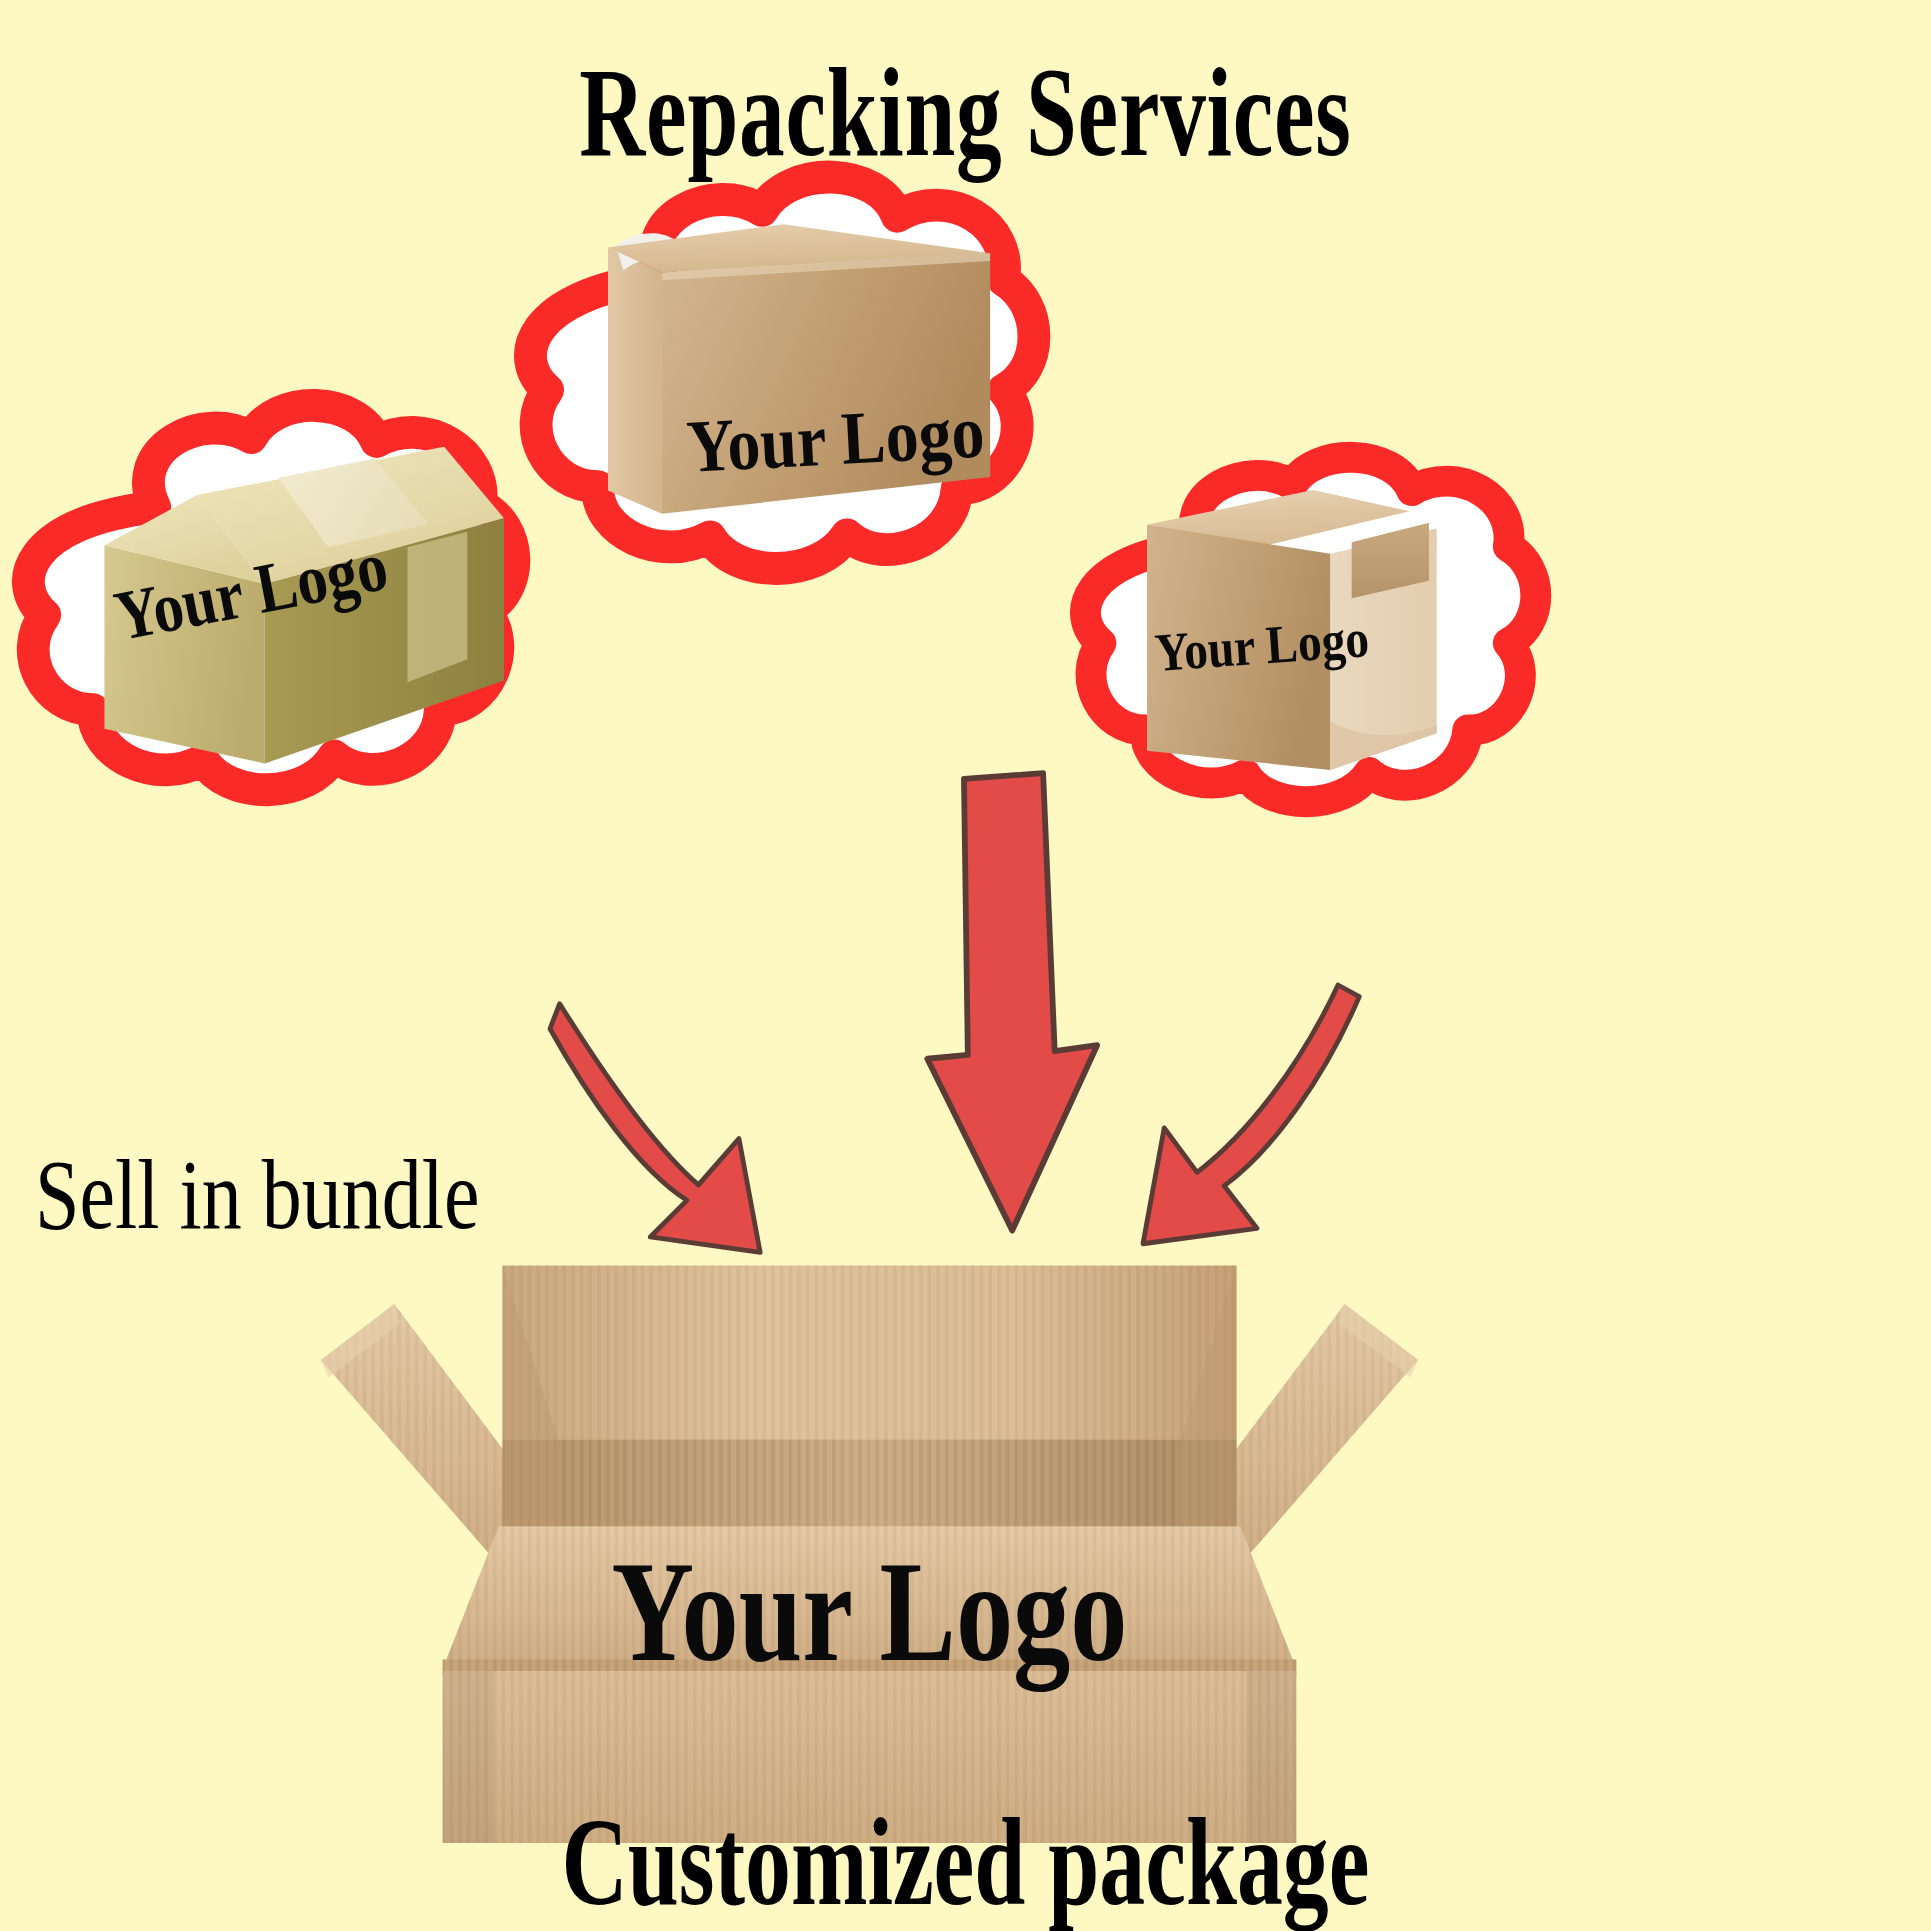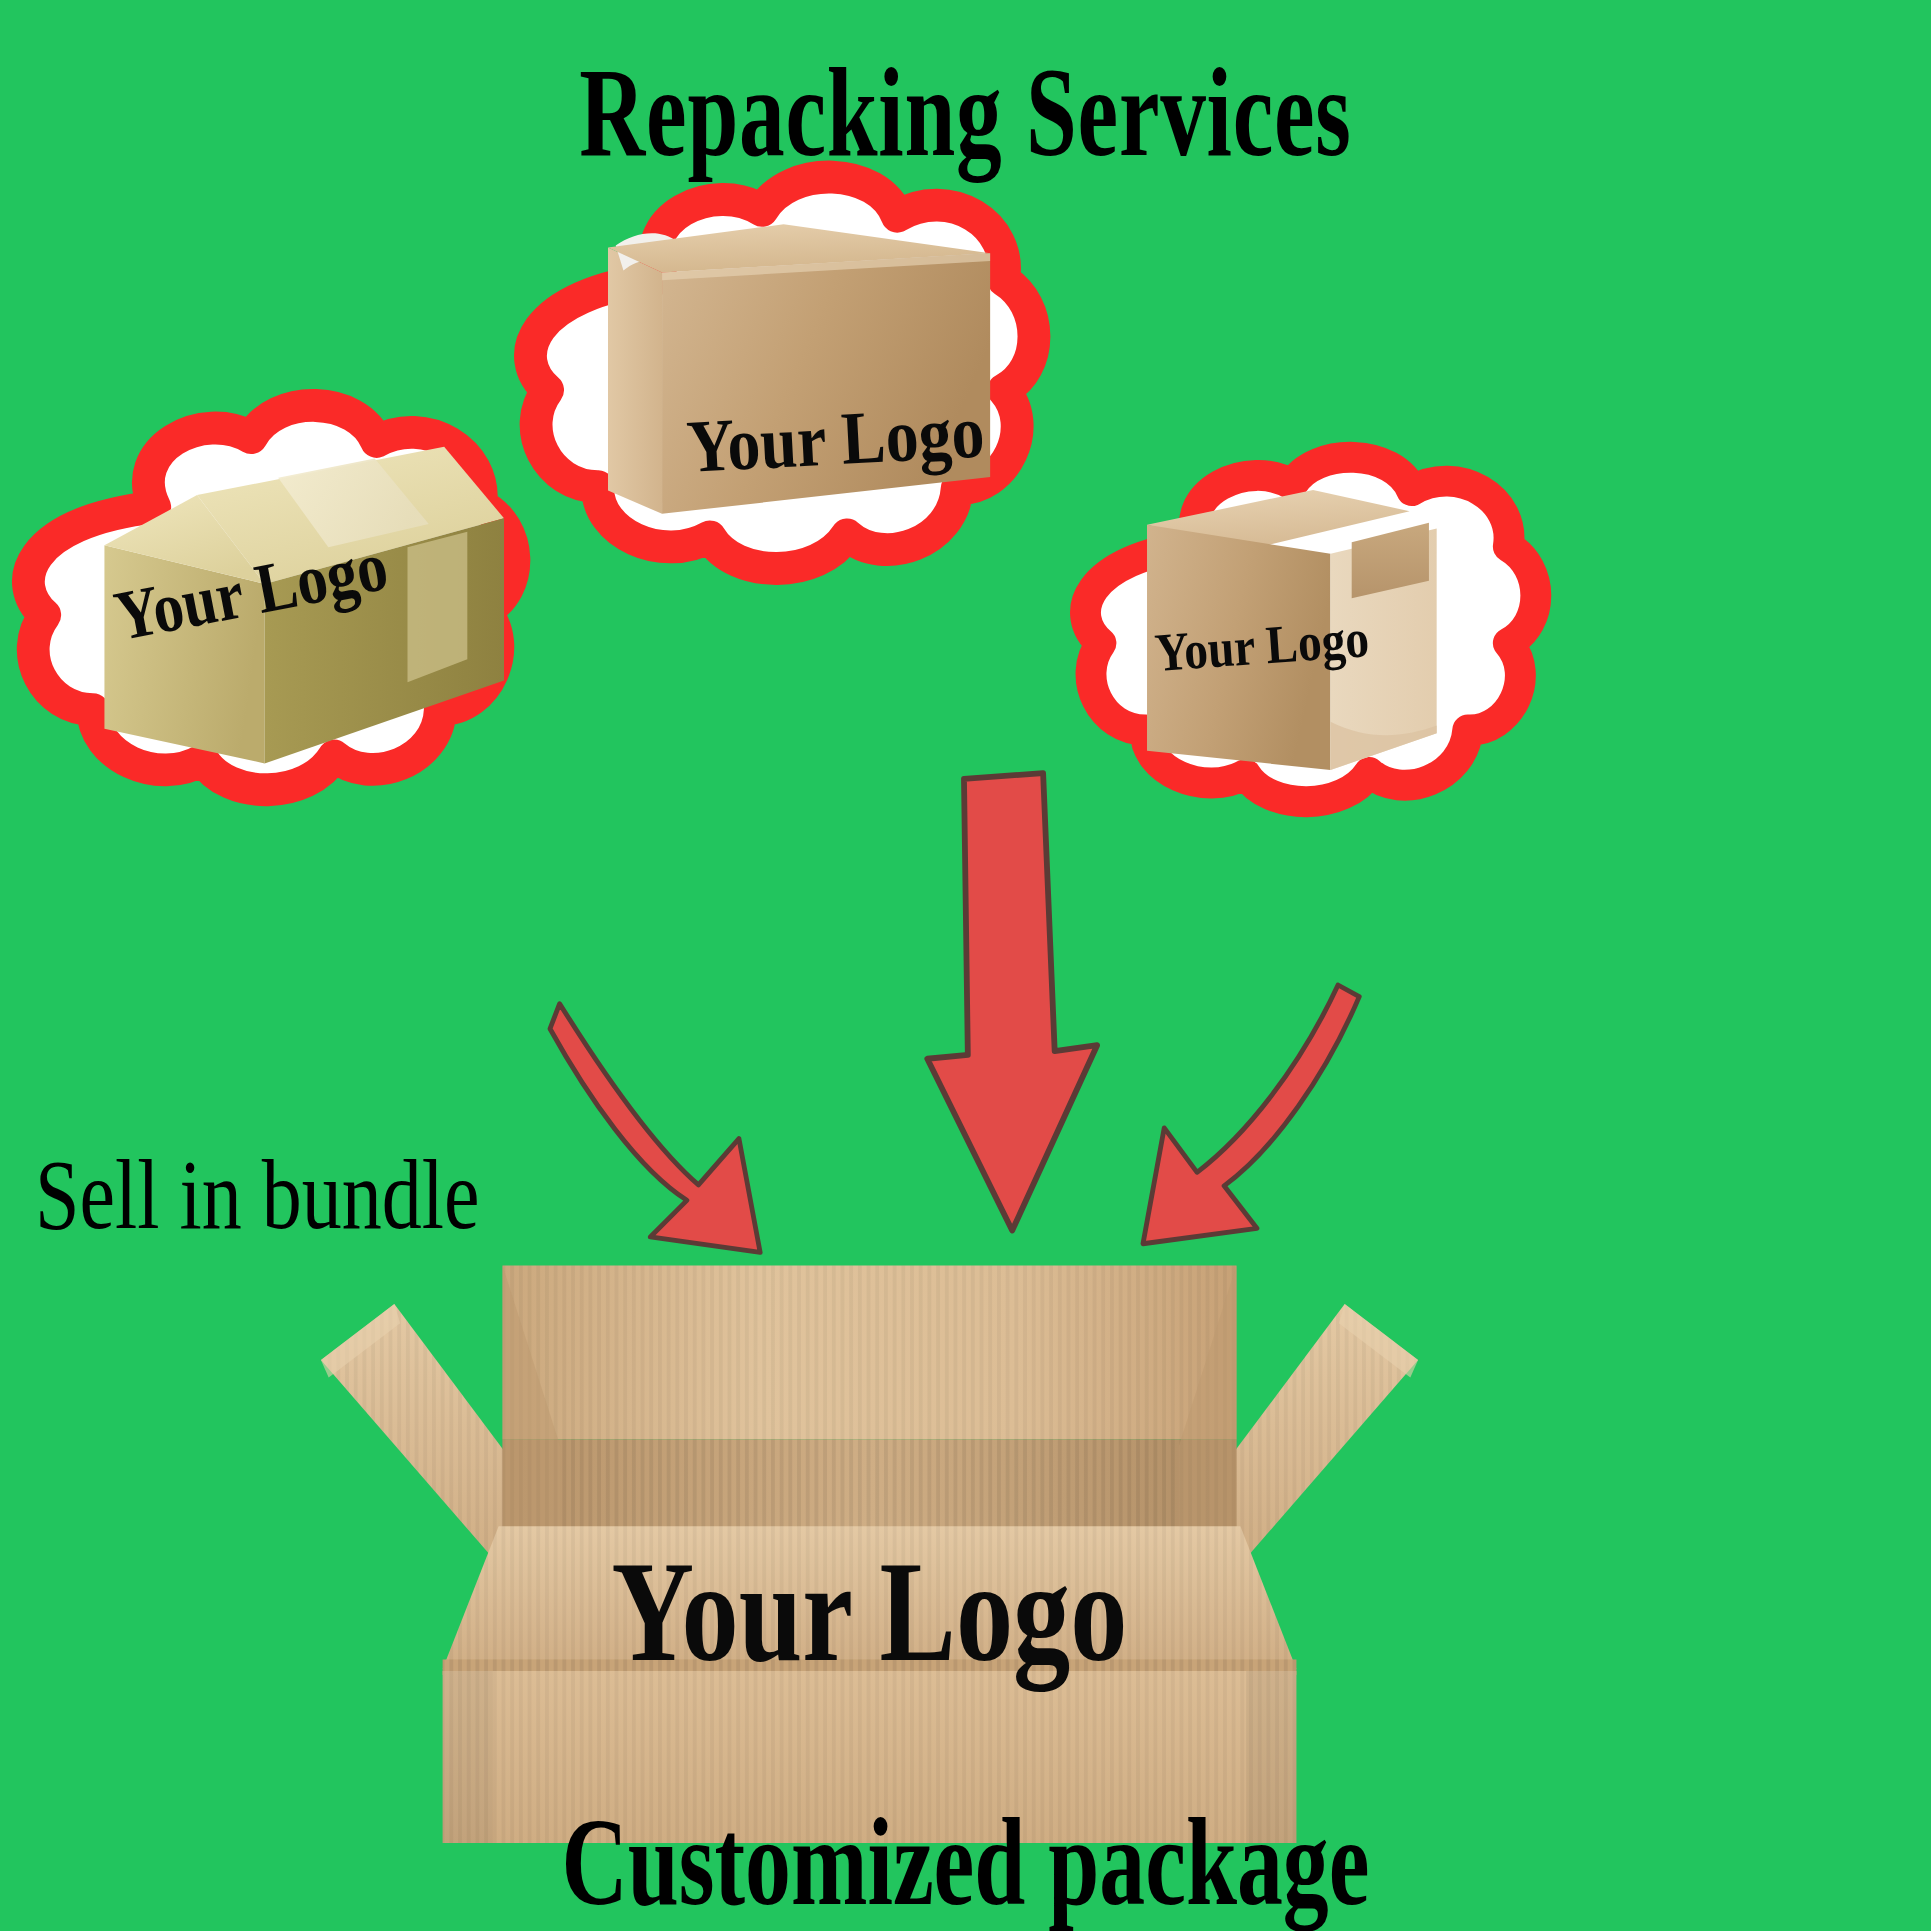--- a/index.html
+++ b/index.html
@@ -4,21 +4,21 @@
 <style>
   html, body {
     margin: 0;
     padding: 0;
     background: #ffffff;
   }
   #stage {
     position: relative;
     width: 1931px;
     height: 1931px;
-    background: #22c55e;
+    background: #fef9c3;
     overflow: hidden;
     font-family: "Liberation Serif", "DejaVu Serif", serif;
   }
 
   
   .title {
     position: absolute;
     left: 0;
     top: 46px;
     width: 1931px;

